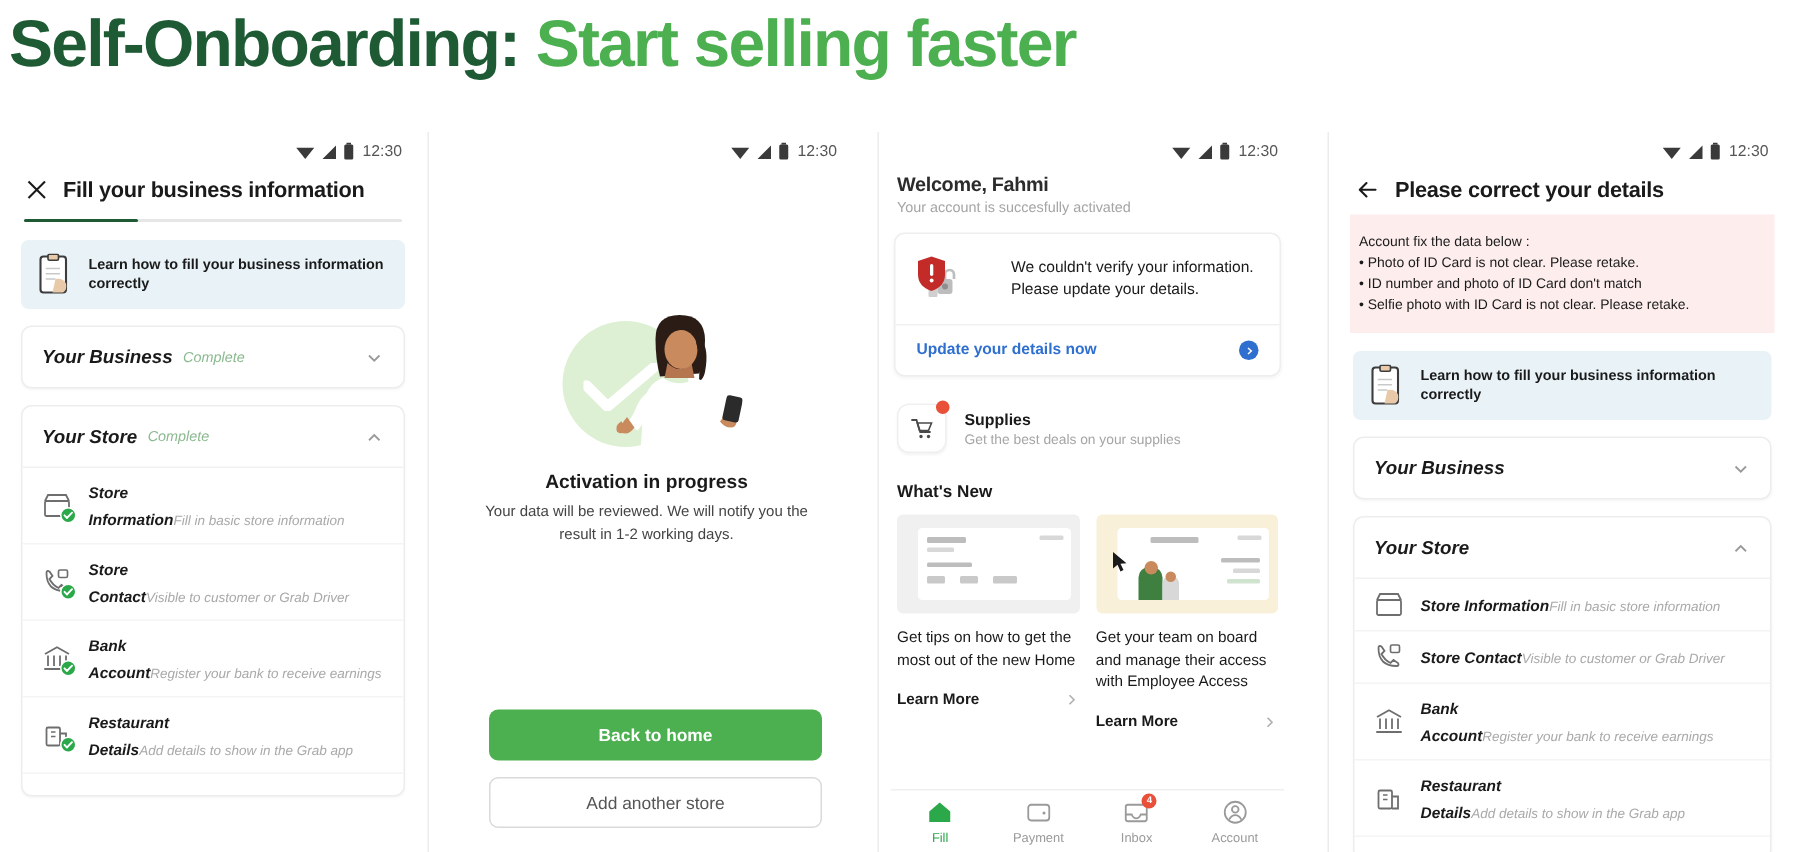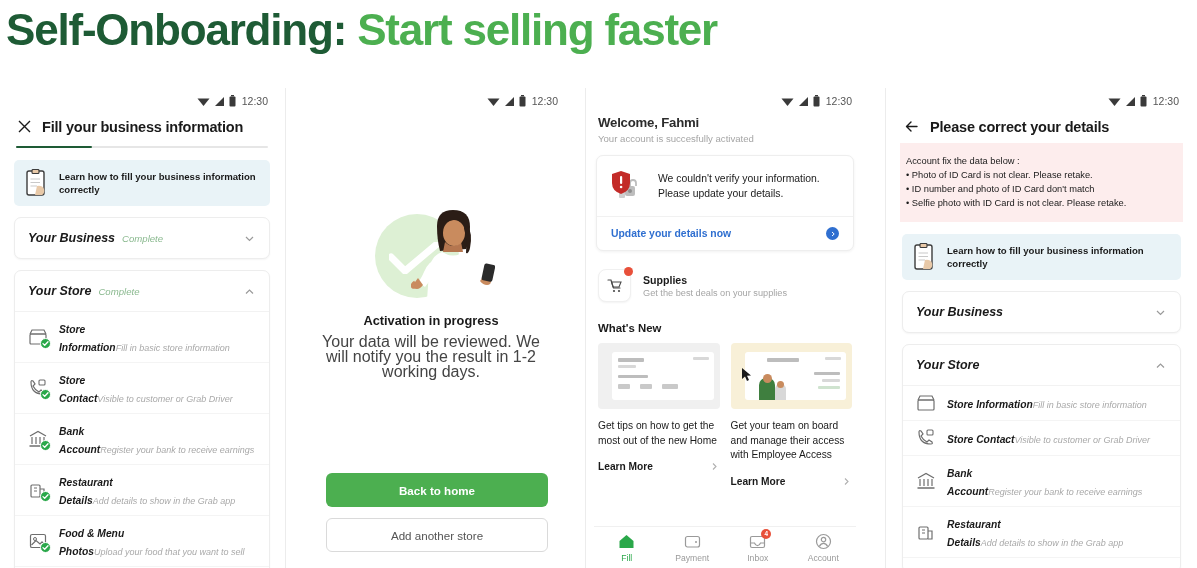--- a/index.html
+++ b/index.html
@@ -114,42 +114,42 @@
   .illus .blob {
     position:absolute; left:8px; top:6px; width:84px; height:84px;
     border-radius:50%; background:#ddf0d4;
   }
   .illus .tick {
     position:absolute; left:22px; top:34px; width:50px; height:32px;
   }
   .illus .person { position:absolute; left:44px; top:0; width:84px; height:92px; }
   .act-title { margin-top:13px; font-size:12.8px; font-weight:700; color:#1a1a1a; }
   .act-sub {
-    margin-top:6px; font-size:16px; color:#444; text-align:center;
+    margin-top:6px; font-size:10px; color:#444; text-align:center;
     line-height:15px; width:232px;
   }
   .btn-area { position:absolute; left:12px; right:0; bottom:16px; padding: 0 14px; }
   .btn {
     height:34px; border-radius:6px; display:flex; align-items:center; justify-content:center;
     font-size:11.6px; font-weight:700;
   }
   .btn-primary { background:#4caf50; color:#fff; }
   .btn-secondary { background:#fff; color:#555; border:1px solid #dadada; font-weight:400; margin-top:11px; }
 
   
   .welcome { padding: 1px 4px 0 4px; }
   .welcome .w-title { font-size:13.2px; font-weight:700; color:#2c2c2c; letter-spacing:-0.2px; }
   .welcome .w-sub { font-size:9.6px; color:#a5a5a5; margin-top:3px; }
 
   .verify-card {
     background:#fff; border:1px solid #eeeeee; border-radius:7px;
     box-shadow: 0 1px 3px rgba(0,0,0,0.06);
     margin: 11px 2px 0 2px;
   }
-  .verify-top { display:flex; align-items:center; gap:13px; padding: 14px 14px; }
+  .verify-top { display:flex; align-items:center; gap:29px; padding: 14px 14px; }
   .shieldlock { width:34px; height:32px; flex:0 0 auto; }
   .verify-top .vt-text { font-size:10.4px; color:#1a1a1a; line-height:15px; }
   .verify-bottom {
     display:flex; align-items:center; border-top:1px solid #f1f1f1;
     padding: 10px 14px;
   }
   .verify-bottom .vb-link { font-size:10.4px; font-weight:700; color:#2f6fd0; }
   .vb-arrow {
     margin-left:auto; width:13px; height:13px; border-radius:50%;
     background:#2f6fd0; display:flex; align-items:center; justify-content:center;
@@ -326,35 +326,20 @@
                     <path d="M12 9 h4 v8 h-4" stroke="#6e6e6e" stroke-width="1.2" fill="none"></path>
                     <path d="M6 8 h3 M6 11 h3" stroke="#6e6e6e" stroke-width="1"></path>
                   </svg>
                   <span class="check">
                     <svg viewBox="0 0 7 7">
                       <path d="M1 3.6 L2.7 5.3 L6 1.8" stroke="#fff" stroke-width="1.3" fill="none" stroke-linecap="round" stroke-linejoin="round"></path>
                     </svg>
                   </span>
                 </span>
                 <span class="sr-txt"><span class="sr-title">Restaurant Details</span><span class="sr-sub">Add details to show in the Grab app</span></span>
-              </div>
-              <div class="srow">
-                <span class="sr-ico">
-                  <svg viewBox="0 0 20 20" width="20" height="20" style="display:block">
-                    <rect x="2.5" y="3.5" width="15" height="13" rx="1.6" stroke="#6e6e6e" stroke-width="1.2" fill="none"></rect>
-                    <circle cx="7" cy="8" r="1.5" stroke="#6e6e6e" stroke-width="1" fill="none"></circle>
-                    <path d="M3.5 14 L8 9.5 L12 13 L14 11 L16.5 14" stroke="#6e6e6e" stroke-width="1.2" fill="none"></path>
-                  </svg>
-                  <span class="check">
-                    <svg viewBox="0 0 7 7">
-                      <path d="M1 3.6 L2.7 5.3 L6 1.8" stroke="#fff" stroke-width="1.3" fill="none" stroke-linecap="round" stroke-linejoin="round"></path>
-                    </svg>
-                  </span>
-                </span>
-                <span class="sr-txt"><span class="sr-title">Food &amp; Menu Photos</span><span class="sr-sub">Upload your food that you want to sell</span></span>
               </div>
               <div class="srow"></div>
             </div>
         </div>
 
       </div>
     </div>
 
     <div class="phone p2">
       <div class="screen">

